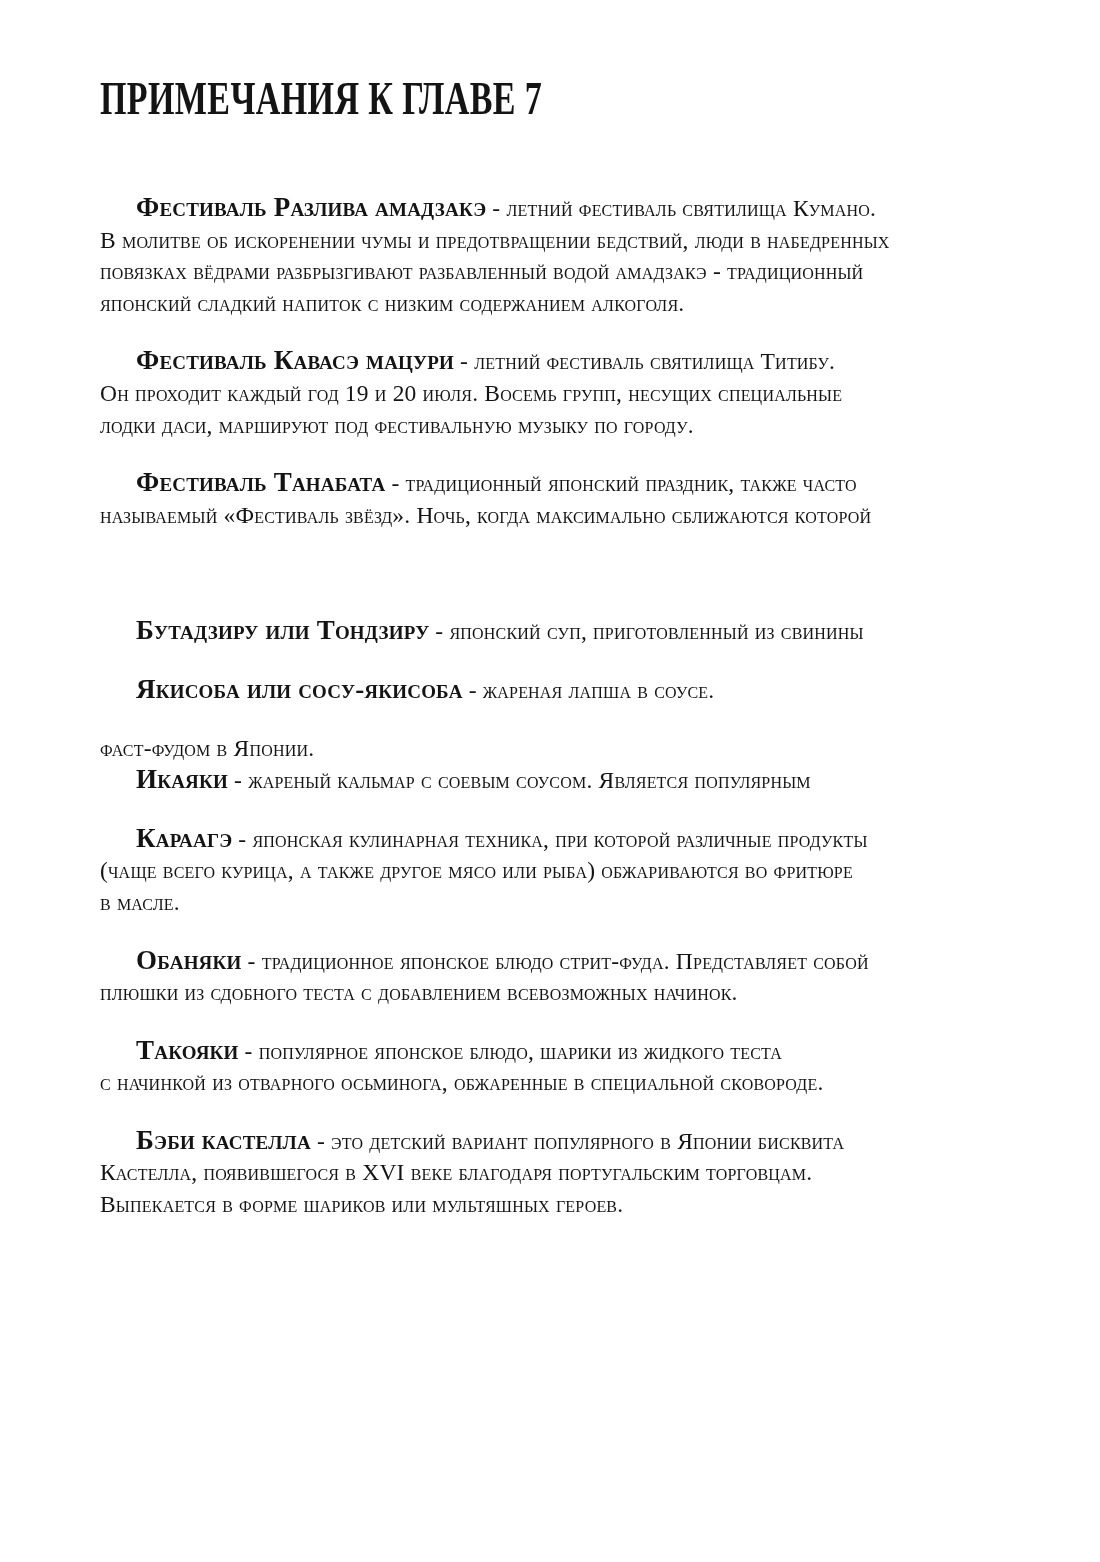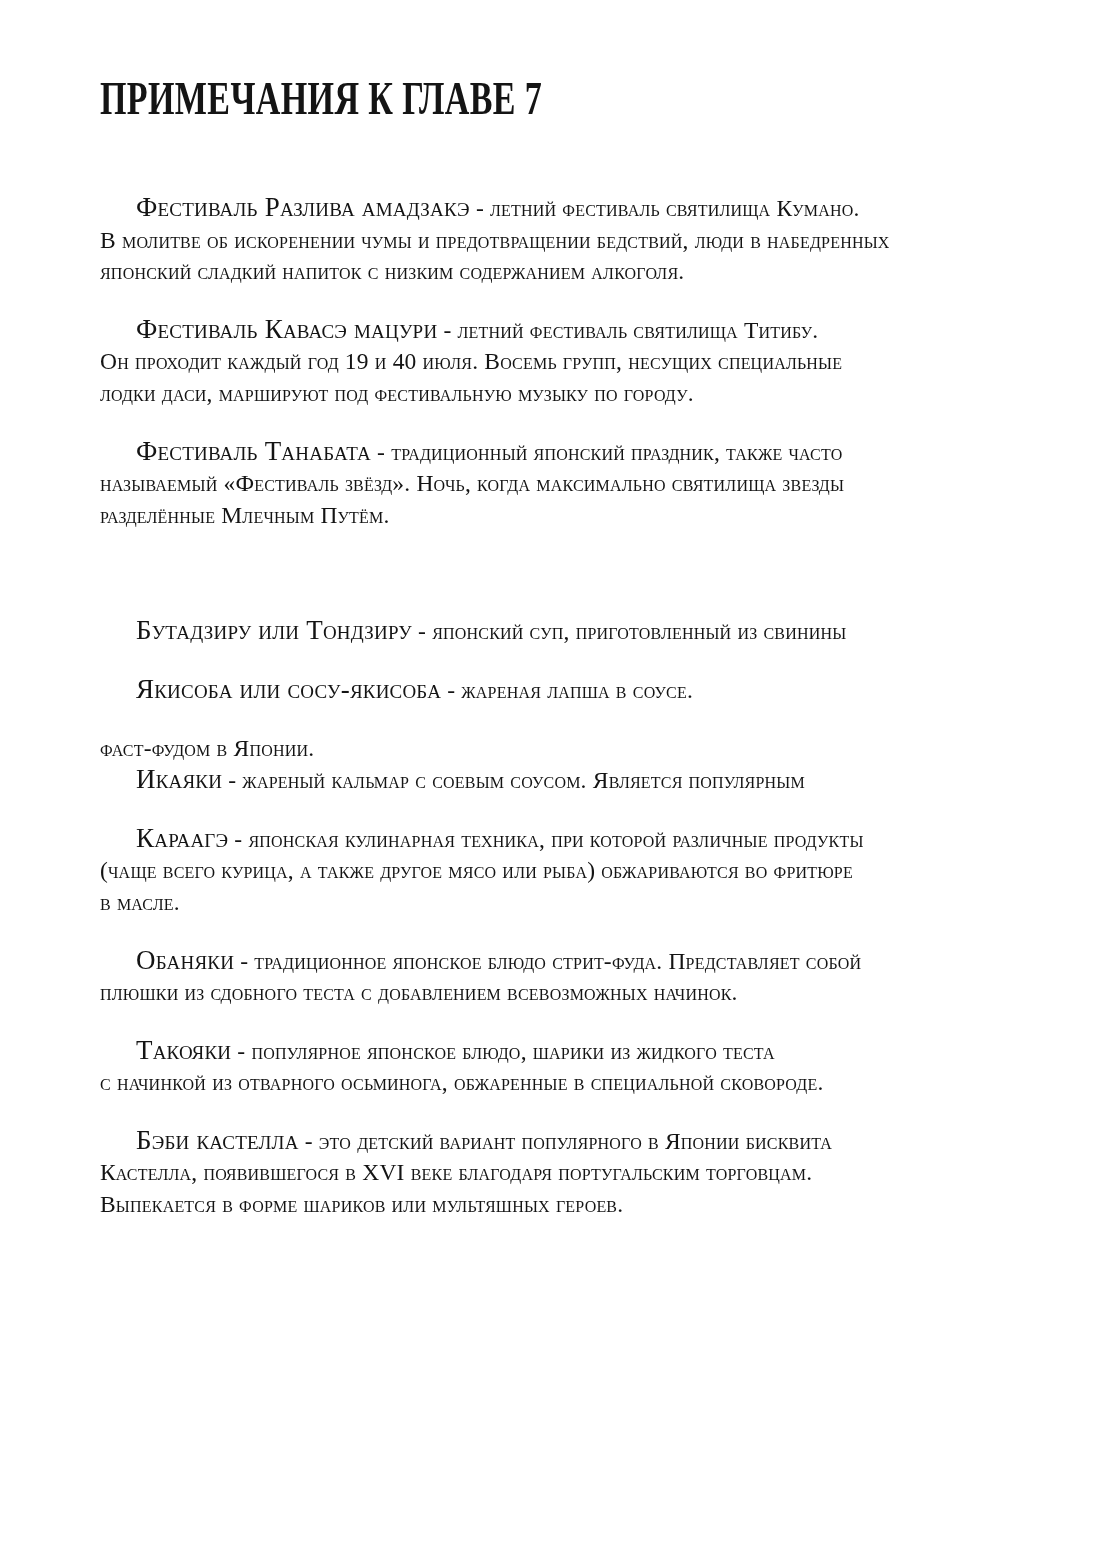--- a/index.html
+++ b/index.html
@@ -40,44 +40,44 @@
   }
   .note:first-child { margin-top: 0; }
   .note.gap-before { margin-top: 84px; }
   .line {
     white-space: nowrap;
   }
   .line.first {
     padding-left: 36px;
   }
   .term {
-    font-weight: 400;
+    font-weight: 700;
     font-size: 27px;
   }
 </style>
 </head>
 <body>
 
 <div class="page">
   <h1 class="title">ПРИМЕЧАНИЯ К ГЛАВЕ 7</h1>
   <div class="notes">
       <div class="note">
         <div class="line first"><span class="term">Фестиваль Разлива амадзакэ</span> - летний фестиваль святилища Кумано.</div>
         <div class="line">В молитве об искоренении чумы и предотвращении бедствий, люди в набедренных</div>
+        <div class="line">повязках вёдрами разбрызгивают разбавленный водой амадзакэ - традиционный</div>
         <div class="line">японский сладкий напиток с низким содержанием алкоголя.</div>
       </div>
       <div class="note">
         <div class="line first"><span class="term">Фестиваль Кавасэ мацури</span> - летний фестиваль святилища Титибу.</div>
-        <div class="line">Он проходит каждый год 19 и 40 июля. Восемь групп, несущих специальные</div>
+        <div class="line">Он проходит каждый год 19 и 20 июля. Восемь групп, несущих специальные</div>
         <div class="line">лодки даси, маршируют под фестивальную музыку по городу.</div>
       </div>
       <div class="note">
         <div class="line first"><span class="term">Фестиваль Танабата</span> - традиционный японский праздник, также часто</div>
-        <div class="line">называемый «Фестиваль звёзд». Ночь, когда максимально святилища звезды</div>
-        <div class="line">разделённые Млечным Путём.</div>
+        <div class="line">называемый «Фестиваль звёзд». Ночь, когда максимально сближаются которой</div>
       </div>
       <div class="note gap-before">
         <div class="line first"><span class="term">Бутадзиру или Тондзиру</span> - японский суп, приготовленный из свинины</div>
       </div>
       <div class="note">
         <div class="line first"><span class="term">Якисоба или сосу-якисоба</span> - жареная лапша в соусе.</div>
       </div>
       <div class="note">
         <div class="line">фаст-фудом в Японии.</div>
         <div class="line first"><span class="term">Икаяки</span> - жареный кальмар с соевым соусом. Является популярным</div>

